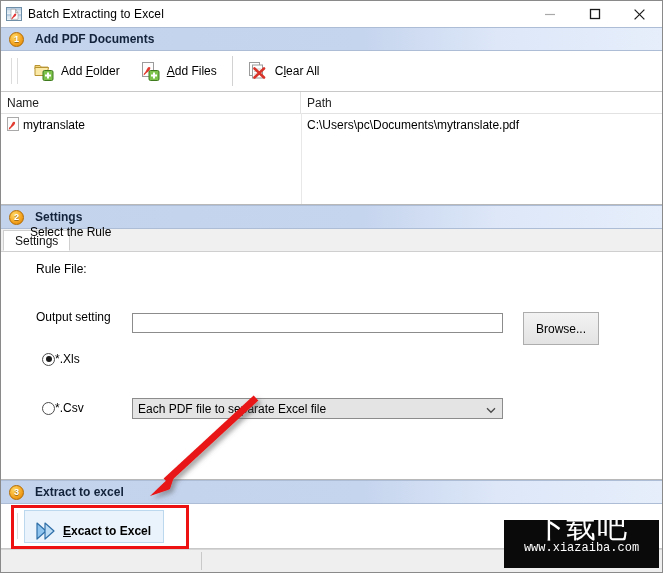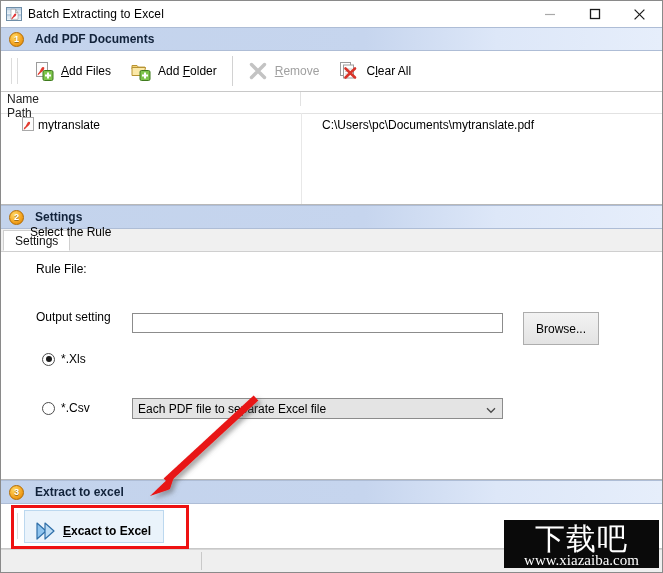--- a/index.html
+++ b/index.html
@@ -99,34 +99,33 @@
   .filelist {
     flex: 0 0 112px;
     background: #fff;
     border-bottom: 1px solid #b8b8b8;
     position: relative;
   }
   .lv-head {
     height: 21px; display: flex;
     border-bottom: 1px solid #e2e2e2;
     background: #fff;
-    flex-direction: column;
   }
   .lv-col {
     font-size: 12px; color: #222;
     display: flex; align-items: center;
     padding-left: 6px; box-sizing: border-box;
   }
   .lv-col.c1 { width: 300px; border-right: 1px solid #e2e2e2; }
   .lv-col.c2 { flex: 1; }
   .lv-row { height: 22px; display: flex; align-items: center; }
   .lv-cell {
     font-size: 12px; color: #000;
     display: flex; align-items: center;
-    padding-left: 21px; box-sizing: border-box;
+    padding-left: 6px; box-sizing: border-box;
     height: 22px;
   }
   .lv-cell.c1 { width: 300px; gap: 3px; }
   .lv-cell.c2 { flex: 1; }
   .lv-divider {
     position: absolute; left: 300px; top: 21px; bottom: 0;
     width: 1px; background: #e8e8e8;
   }
 
   
@@ -165,21 +164,21 @@
     padding: 0 4px; color: #000; outline: none;
   }
   .browse-btn {
     position: absolute; left: 523px; top: 312px;
     width: 76px; height: 33px;
     background: linear-gradient(to bottom,#f2f2f2,#e3e3e3);
     border: 1px solid #adadad; box-sizing: border-box;
     font-family: "Liberation Sans", sans-serif; font-size: 12px;
     color: #000; cursor: default;
   }
-  .radio-row { position: absolute; display: flex; align-items: center; gap: 6px; }
+  .radio-row { position: absolute; display: flex; align-items: center; }
   .radio {
     width: 13px; height: 13px; border-radius: 50%;
     border: 1px solid #4d4d4d; background: #fff;
     box-sizing: border-box; position: relative;
     flex: 0 0 auto;
   }
   .radio.checked::after {
     content: ""; position: absolute;
     left: 2.5px; top: 2.5px; width: 6px; height: 6px;
     border-radius: 50%; background: #1b1b1b;
@@ -262,23 +261,23 @@
     overflow: hidden;
   }
   .wm-cjk {
     color: #fff; font-weight: normal;
     font-size: 30px; line-height: 30px;
     letter-spacing: 1px;
     font-family: "DejaVu Sans", sans-serif;
     margin-top: 1px;
   }
   .wm-url {
-    color: #fff; font-size: 15px; line-height: 13px;
-    font-family: Liberation Serif, serif;
-    margin-bottom: 1px;
+    color: #fff; font-size: 12px; line-height: 13px;
+    font-family: Liberation Mono, monospace;
+    margin-bottom: 13px;
   }
 </style>
 </head>
 <body>
 
 <div class="window">
 
   <div class="titlebar">
     <span class="app-icon">
       <svg width="16" height="16" viewBox="0 0 16 16">
@@ -317,57 +316,49 @@
     <span class="badge">1</span>
     <span class="section-title">Add PDF Documents</span>
   </div>
 
   <div class="toolbar">
     <div class="grip-strip"></div>
 
     <div class="tb-item">
       <span class="tb-icon">
         <svg width="20" height="20" viewBox="0 0 20 20">
+          <path d="M1 4.5 h5 l1.4 1.6 h6.6 v2 h-13 z" fill="#f4d479" stroke="#b89433"></path>
+          <path d="M1 6.5 h13.5 l-1.8 8 h-11.7 z" fill="#fbe9a8" stroke="#b89433"></path>
+          <g>
+            <rect x="9" y="9.5" width="10" height="10" rx="1.5" fill="#7ec44c" stroke="#3f7a1e"></rect>
+            <rect x="13" y="11.5" width="2" height="6" fill="#fff"></rect>
+            <rect x="11" y="13.5" width="6" height="2" fill="#fff"></rect>
+          </g>
+        </svg>
+      </span>
+      <span class="tb-label">Add <u>F</u>older</span>
+    </div>
+
+    <div class="tb-item">
+      <span class="tb-icon">
+        <svg width="20" height="20" viewBox="0 0 20 20">
           <rect x="2.5" y="1.5" width="11" height="14" fill="#fdfdfd" stroke="#9b9b9b"></rect>
           <path d="M4.5 13 c2.4 -1.6 3 -6 4.4 -6.3 c1.4 -0.3 0.6 2 -1.3 3.6 c-1.5 1.3 -3 1.9 -3.1 2.7 z" fill="none" stroke="#e23a2e" stroke-width="1.4"></path>
           <g>
             <rect x="9" y="9.5" width="10" height="10" rx="1.5" fill="#7ec44c" stroke="#3f7a1e"></rect>
             <rect x="13" y="11.5" width="2" height="6" fill="#fff"></rect>
             <rect x="11" y="13.5" width="6" height="2" fill="#fff"></rect>
           </g>
         </svg>
       </span>
       <span class="tb-label"><u>A</u>dd Files</span>
     </div>
 
-    <div class="tb-item">
-      <span class="tb-icon">
-        <svg width="20" height="20" viewBox="0 0 20 20">
-          <path d="M1 4.5 h5 l1.4 1.6 h6.6 v2 h-13 z" fill="#f4d479" stroke="#b89433"></path>
-          <path d="M1 6.5 h13.5 l-1.8 8 h-11.7 z" fill="#fbe9a8" stroke="#b89433"></path>
-          <g>
-            <rect x="9" y="9.5" width="10" height="10" rx="1.5" fill="#7ec44c" stroke="#3f7a1e"></rect>
-            <rect x="13" y="11.5" width="2" height="6" fill="#fff"></rect>
-            <rect x="11" y="13.5" width="6" height="2" fill="#fff"></rect>
-          </g>
-        </svg>
-      </span>
-      <span class="tb-label">Add <u>F</u>older</span>
-    </div>
-
     <div class="tb-sep"></div>
 
-    <div class="tb-item disabled">
-      <span class="tb-icon">
-        <svg width="20" height="20" viewBox="0 0 20 20">
-          <path d="M3.5 3.5 L16.5 16.5 M16.5 3.5 L3.5 16.5" stroke="#c3c3c3" stroke-width="3.4" stroke-linecap="round"></path>
-        </svg>
-      </span>
-      <span class="tb-label"><u>R</u>emove</span>
-    </div>
 
     <div class="tb-item">
       <span class="tb-icon">
         <svg width="20" height="20" viewBox="0 0 20 20">
           <rect x="1.5" y="1.5" width="10" height="13" fill="#fff" stroke="#9b9b9b"></rect>
           <rect x="4.5" y="4" width="10" height="13" fill="#fff" stroke="#9b9b9b"></rect>
           <path d="M6 8 h7 M6 10.5 h7 M6 13 h5" stroke="#cfcfcf" stroke-width="1"></path>
           <path d="M6.5 7.5 L16 16.5 M16 7.5 L6.5 16.5" stroke="#d8342a" stroke-width="2.6" stroke-linecap="round"></path>
         </svg>
       </span>

